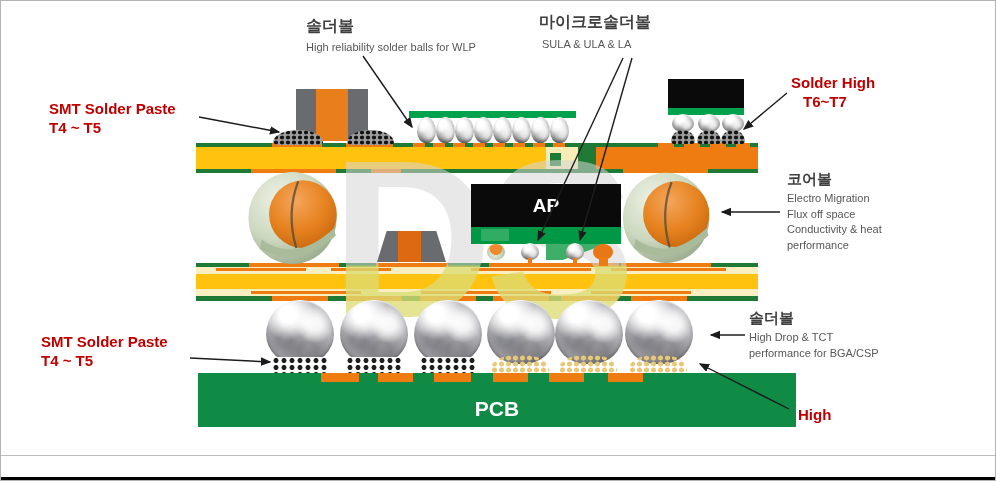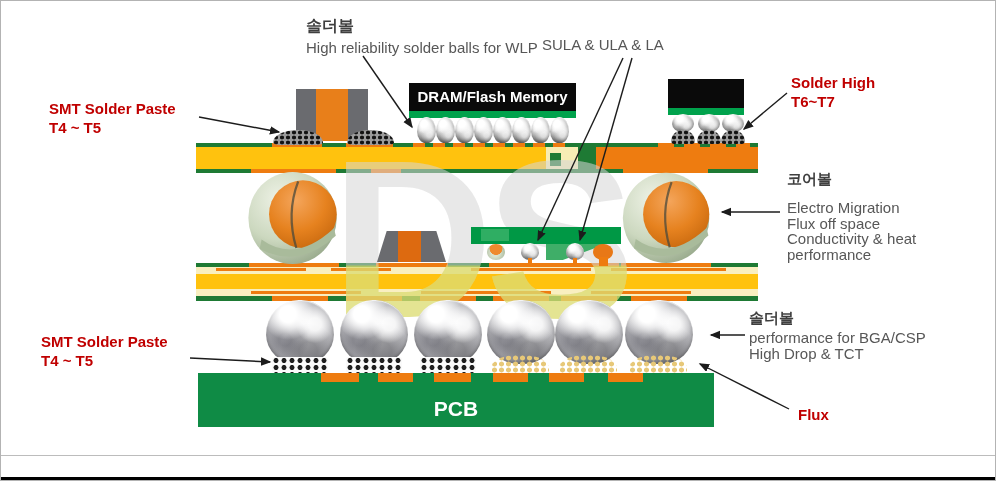--- a/index.html
+++ b/index.html
@@ -1,21 +1,21 @@
 <!DOCTYPE html>
 <html><head>
 <meta charset="utf-8">
 <style>
   html,body{margin:0;padding:0;background:#fff;font-family:"Liberation Sans",sans-serif;}
   #stage{position:relative;width:996px;height:481px;background:#fff;overflow:hidden;
          border:1px solid #b3b3b3;box-sizing:border-box;}
   .abs{position:absolute;}
   .txt{position:absolute;white-space:nowrap;}
   .k-title{font-weight:bold;font-size:16px;color:#3f3f3f;}
-  .k-desc{font-size:15px;color:#575757;line-height:15.5px;}
+  .k-desc{font-size:11px;color:#575757;line-height:15.5px;}
   .red{font-weight:bold;font-size:15px;color:#c00000;line-height:19px;}
   .chiplabel{color:#fff;font-weight:bold;text-align:center;}
   
   .sball{position:absolute;border-radius:50% 50% 46% 46%/56% 56% 44% 44%;
     background:
       radial-gradient(circle at 36% 26%,#ffffff 0 16%,rgba(255,255,255,0) 42%),
       radial-gradient(circle at 66% 68%,rgba(255,255,255,.65) 0 12%,rgba(255,255,255,0) 40%),
       radial-gradient(circle at 50% 88%,rgba(40,40,40,.45),rgba(0,0,0,0) 45%),
       radial-gradient(circle at 50% 45%,#ececec 28%,#b5b5b5 66%,#878787 95%);
     box-shadow:inset 0 -2px 3px rgba(0,0,0,.25), inset 0 1px 1px rgba(255,255,255,.8);}
@@ -85,39 +85,36 @@
     <div class="abs orangepad" style="left:150px;top:33px;width:56px;height:5px;"></div>
     <div class="abs orangepad" style="left:224px;top:33px;width:56px;height:5px;"></div>
     <div class="abs orangepad" style="left:297px;top:33px;width:56px;height:5px;"></div>
     <div class="abs orangepad" style="left:365px;top:33px;width:56px;height:5px;"></div>
     <div class="abs orangepad" style="left:435px;top:33px;width:56px;height:5px;"></div>
   </div>
 
   <div class="watermark-ltr" style="color:#d6d6d6;opacity:.55;z-index:2;">DS</div>
   <div class="watermark-ltr" style="color:#e0df3d;opacity:.5;z-index:2;clip-path:inset(62% 0 0 0);">DS</div>
 
-  <div class="abs" style="left:197px;top:372px;width:516px;height:54px;background:#0f8b45;z-index:3;">
+  <div class="abs" style="left:197px;top:372px;width:598px;height:54px;background:#0f8b45;z-index:3;">
     <div class="chiplabel" style="position:absolute;left:0;right:0;top:24px;font-size:21px;">PCB</div>
     <div class="abs orangepad" style="left:123px;top:0;width:38px;height:9px;"></div>
     <div class="abs orangepad" style="left:180px;top:0;width:35px;height:9px;"></div>
     <div class="abs orangepad" style="left:236px;top:0;width:37px;height:9px;"></div>
     <div class="abs orangepad" style="left:295px;top:0;width:35px;height:9px;"></div>
     <div class="abs orangepad" style="left:351px;top:0;width:35px;height:9px;"></div>
     <div class="abs orangepad" style="left:410px;top:0;width:35px;height:9px;"></div>
   </div>
 
   <div class="abs" style="left:295px;top:88px;width:72px;height:52px;background:#6a6b6f;z-index:3;">
     <div class="abs" style="left:20px;top:0;width:32px;height:52px;background:#e87f1a;"></div>
   </div>
   <div class="paste" style="left:272px;top:129px;width:50px;height:15px;z-index:3;"></div>
   <div class="paste" style="left:346px;top:129px;width:47px;height:15px;z-index:3;"></div>
 
-  <div class="abs" style="left:408px;top:82px;width:167px;height:28px;background:#0a0a0a;z-index:3;">
-    <div class="chiplabel" style="position:absolute;left:0;right:0;top:5px;font-size:15px;">DRAM/Flash Memory</div>
-  </div>
   <div class="abs" style="left:408px;top:110px;width:167px;height:7px;background:#00a24c;z-index:3;"></div>
   <div class="sball" style="left:416px;top:116px;width:19px;height:26px;z-index:3;"></div>
   <div class="sball" style="left:435px;top:116px;width:19px;height:26px;z-index:3;"></div>
   <div class="sball" style="left:454px;top:116px;width:19px;height:26px;z-index:3;"></div>
   <div class="sball" style="left:473px;top:116px;width:19px;height:26px;z-index:3;"></div>
   <div class="sball" style="left:492px;top:116px;width:19px;height:26px;z-index:3;"></div>
   <div class="sball" style="left:511px;top:116px;width:19px;height:26px;z-index:3;"></div>
   <div class="sball" style="left:530px;top:116px;width:19px;height:26px;z-index:3;"></div>
   <div class="sball" style="left:549px;top:116px;width:19px;height:26px;z-index:3;"></div>
 
@@ -169,20 +166,23 @@
       <circle cx="60" cy="47" r="36" fill="url(#orR)"></circle>
       <path d="M16 74 Q 52 100 93 62 L 95 70 Q 56 106 14 84 Z" fill="#a9bb9b"></path>
       <path d="M55 12 Q 42 46 53 83" stroke="#4a4a3c" stroke-width="2.4" fill="none" opacity=".75"></path>
     </svg>
   </div>
 
   <div class="abs" style="left:376px;top:230px;width:69px;height:31px;background:#6a6b6f;clip-path:polygon(14% 0,86% 0,100% 100%,0 100%);z-index:3;">
     <div class="abs" style="left:21px;top:0;width:23px;height:31px;background:#dd6a10;"></div>
   </div>
 
+  <div class="abs" style="left:470px;top:183px;width:150px;height:43px;background:#0a0a0a;z-index:3;">
+    <div class="chiplabel" style="position:absolute;left:0;right:0;top:11px;font-size:19px;">AP</div>
+  </div>
   <div class="abs" style="left:470px;top:226px;width:150px;height:17px;background:#009845;z-index:3;">
     <div class="abs" style="left:10px;top:2px;width:28px;height:12px;background:#2fae63;"></div>
   </div>
   <div class="abs" style="left:545px;top:243px;width:60px;height:16px;background:#3fae68;clip-path:polygon(0 0,100% 0,28% 100%,0 100%);z-index:3;"></div>
   <div class="abs" style="left:486px;top:243px;width:18px;height:16px;border-radius:50%;z-index:3;background:radial-gradient(circle at 50% 28%,#ef8a2d 0 42%,rgba(0,0,0,0) 46%),radial-gradient(circle at 45% 55%,#d9e2cd 30%,#9fb092 95%);"></div>
   <div class="sball" style="left:520px;top:242px;width:18px;height:17px;z-index:3;"></div>
   <div class="sball" style="left:565px;top:242px;width:18px;height:17px;z-index:3;"></div>
   <div class="abs" style="left:592px;top:243px;width:20px;height:16px;border-radius:50%;background:#e87817;z-index:3;"></div>
   <div class="abs orangepad" style="left:598px;top:256px;width:9px;height:9px;z-index:3;"></div>
   <div class="abs orangepad" style="left:527px;top:257px;width:4px;height:7px;z-index:3;"></div>
@@ -197,52 +197,53 @@
   <div class="dots-dark" style="left:271px;top:356px;width:56px;height:16px;z-index:3;"></div>
   <div class="dots-dark" style="left:345px;top:356px;width:56px;height:16px;z-index:3;"></div>
   <div class="dots-dark" style="left:419px;top:356px;width:56px;height:16px;z-index:3;"></div>
   <div class="dots-flux" style="left:490px;top:354px;width:58px;height:18px;z-index:3;"></div>
   <div class="dots-flux" style="left:558px;top:354px;width:58px;height:18px;z-index:3;"></div>
   <div class="dots-flux" style="left:628px;top:354px;width:58px;height:18px;z-index:3;"></div>
 
   <div class="txt k-title" style="left:305px;top:15px;z-index:6;">솔더볼</div>
   <div class="txt k-desc" style="left:305px;top:39px;z-index:6;">High reliability solder balls for WLP</div>
 
+  <div class="txt k-title" style="left:538px;top:11px;z-index:6;">마이크로솔더볼</div>
   <div class="txt k-desc" style="left:541px;top:36px;z-index:6;">SULA &amp; ULA &amp; LA</div>
 
   <div class="txt red" style="left:48px;top:98px;z-index:6;">
     <span style="display:block;">SMT Solder Paste</span>
     <span style="display:block;">T4 ~ T5</span>
   </div>
 
   <div class="txt red" style="left:790px;top:72px;z-index:6;">
     <span style="display:block;">Solder High</span>
-    <span style="display:block;">T6~T7</span>
+    <span style="display:block;margin-left:12px;">T6~T7</span>
   </div>
 
   <div class="txt k-title" style="left:786px;top:169px;font-size:15px;z-index:6;">코어볼</div>
   <div class="txt k-desc" style="left:786px;top:190px;z-index:6;">
-    <span style="display:block;margin-top:9px;">Electro Migration</span>
+    <span style="display:block;">Electro Migration</span>
     <span style="display:block;">Flux off space</span>
     <span style="display:block;">Conductivity &amp; heat</span>
     <span style="display:block;">performance</span>
   </div>
 
   <div class="txt k-title" style="left:748px;top:308px;font-size:15px;z-index:6;">솔더볼</div>
   <div class="txt k-desc" style="left:748px;top:329px;z-index:6;">
+    <span style="display:block;">High Drop &amp; TCT</span>
     <span style="display:block;">performance for BGA/CSP</span>
-    <span style="display:block;">High Drop &amp; TCT</span>
   </div>
 
   <div class="txt red" style="left:40px;top:331px;z-index:6;">
     <span style="display:block;">SMT Solder Paste</span>
     <span style="display:block;">T4 ~ T5</span>
   </div>
 
-  <div class="txt red" style="left:797px;top:404px;z-index:6;">Flux</div>
+  <div class="txt red" style="left:797px;top:404px;z-index:6;">High</div>
 
   <svg class="abs" style="left:0;top:0;width:996px;height:481px;z-index:6;pointer-events:none;" viewBox="0 0 996 481">
     <defs>
       <marker id="ah" orient="auto" markerWidth="9" markerHeight="8" refX="6.5" refY="3">
         <path d="M0 0 L7.5 3 L0 6 Z" fill="#1c1c1c"></path>
       </marker>
     </defs>
     <g stroke="#1c1c1c" stroke-width="1.4" fill="none">
       <path d="M362 55 L411 126" marker-end="url(#ah)"></path>
       <path d="M622 57 L537 239" marker-end="url(#ah)"></path>

